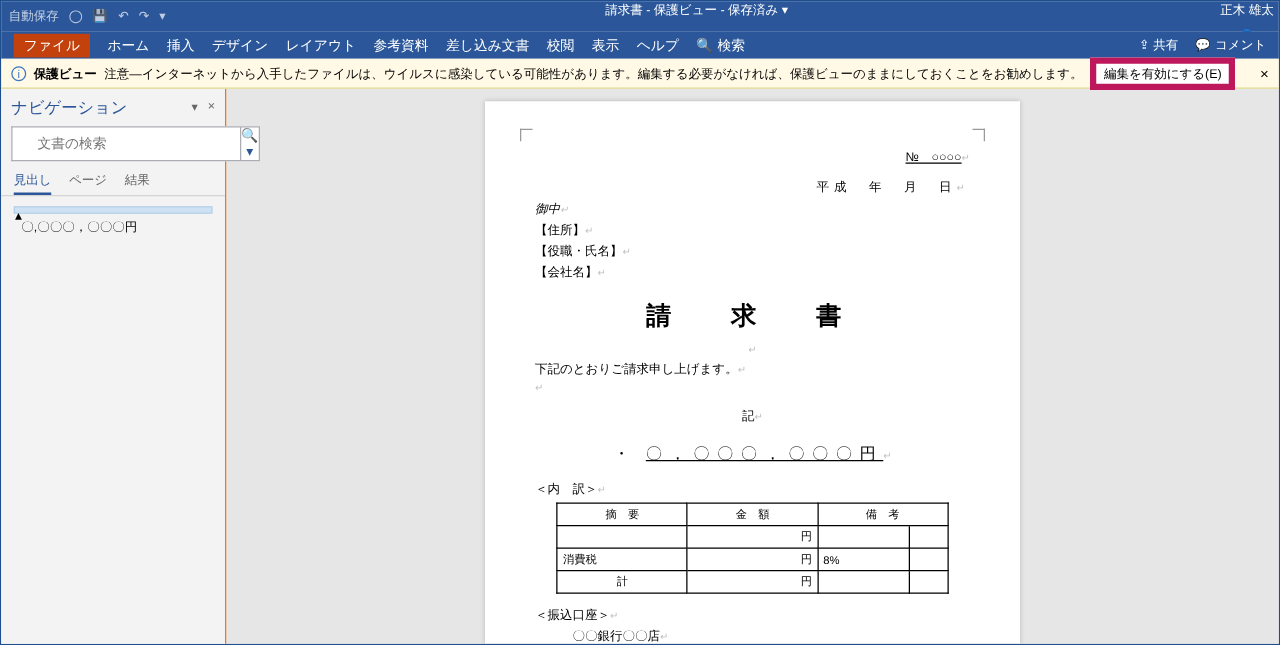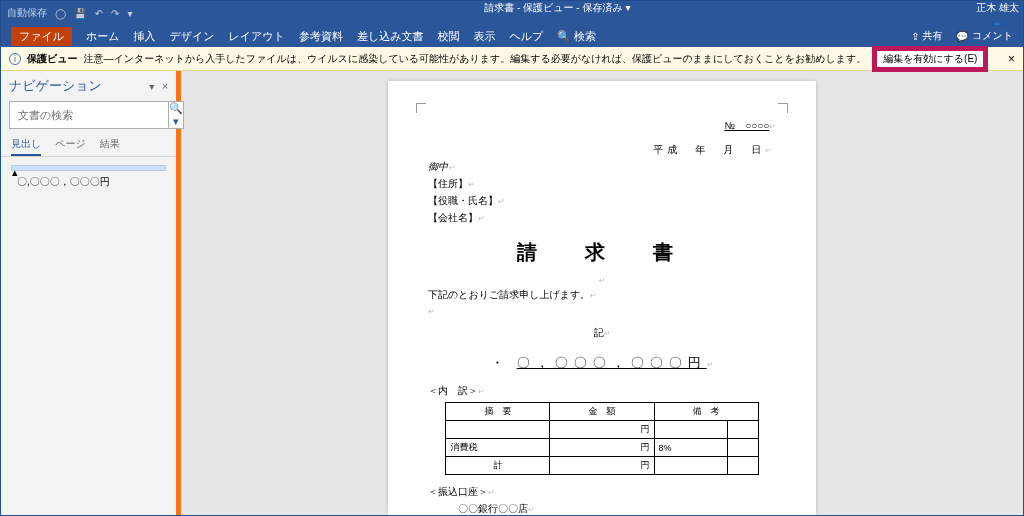--- a/index.html
+++ b/index.html
@@ -15,26 +15,26 @@
 .ribbon-tabs .tab { cursor: default; }
 .ribbon-tabs .tab.file { background: #c2410c; padding: 2px 8px; }
 .ribbon-tabs .spacer { flex: 1; }
 .ribbon-tabs .share, .ribbon-tabs .comments { font-size: 10px; display: flex; gap: 3px; align-items: center; }
 .msgbar { height: 24px; background: #fff9e5; border-bottom: 1px solid #e0d88e; display: flex; align-items: center; font-size: 10px; padding: 0 8px; gap: 6px; position: relative; }
 .msgbar .info-icon { width: 12px; height: 12px; border: 1px solid #3a78c3; border-radius: 50%; color: #3a78c3; text-align: center; line-height: 10px; font-size: 9px; }
 .msgbar .label { font-weight: bold; }
 .msgbar .enable { border: 5px solid #be185d; padding: 1px 6px; background: #fff; }
 .msgbar .close { margin-left: auto; font-size: 12px; }
 .work { flex: 1; display: flex; background: #e6e6e6; min-height: 0; }
-.nav { width: 180px; background: #f3f3f3; border-right: 5px solid #f97316; display: flex; flex-direction: column; font-size: 11px; }
+.nav { width: 180px; background: #f3f3f3; border-right: 1px solid #f97316; display: flex; flex-direction: column; font-size: 11px; }
 .nav .hdr { display: flex; align-items: center; padding: 6px 8px 2px; color: #2b579a; }
 .nav .hdr .ttl { font-size: 13px; }
 .nav .hdr .acts { margin-left: auto; display: flex; gap: 8px; color: #666; font-size: 10px; }
 .nav .search { margin: 4px 8px; display: flex; }
-.nav .search input { flex: 1; border: 1px solid #abadb3; border-right: none; padding: 1px 8px; font-size: 11px; }
+.nav .search input { flex: 1; border: 1px solid #abadb3; border-right: none; padding: 1px 20px; font-size: 11px; }
 .nav .search .btn { border: 1px solid #abadb3; background: #fff; width: 18px; text-align: center; color: #2b579a; }
 .nav .tabs { display: flex; gap: 14px; padding: 4px 10px 0; font-size: 10px; color: #666; border-bottom: 1px solid #d4d4d4; }
 .nav .tabs .t { padding-bottom: 3px; }
 .nav .tabs .t.active { color: #2b579a; border-bottom: 2px solid #2b579a; }
 .nav .tree { padding: 6px 4px; }
 .nav .bar { height: 6px; background: #cfe2f3; border: 1px solid #b7d0ea; margin: 2px 6px; }
 .nav .item { padding: 2px 12px; font-size: 10px; }
 .doc { flex: 1; overflow: hidden; position: relative; display: flex; justify-content: center; }
 .page { width: 428px; background: #fff; box-shadow: 0 0 4px rgba(0,0,0,.2); margin-top: 10px; padding: 38px 40px; font-family: "MS Mincho", serif; font-size: 10px; color: #000; position: relative; }
 .page .crop { position: absolute; width: 10px; height: 10px; border-color: #999; }

